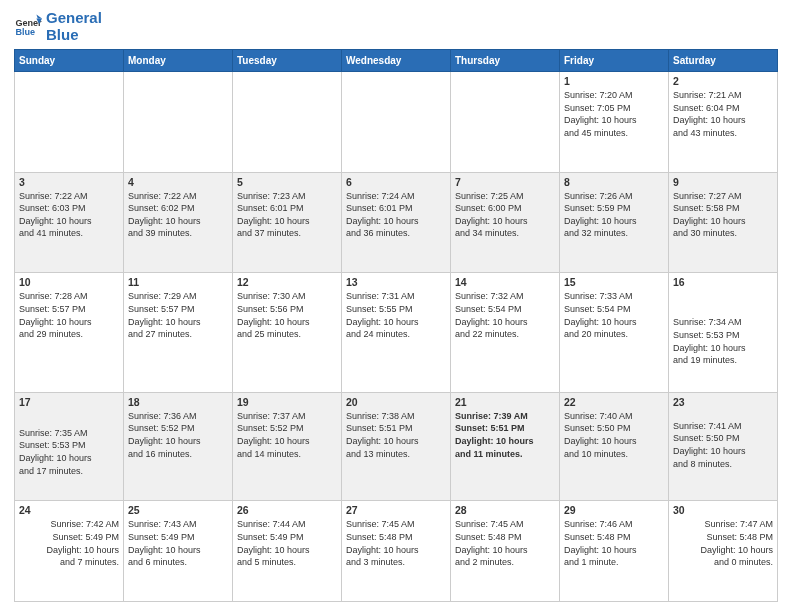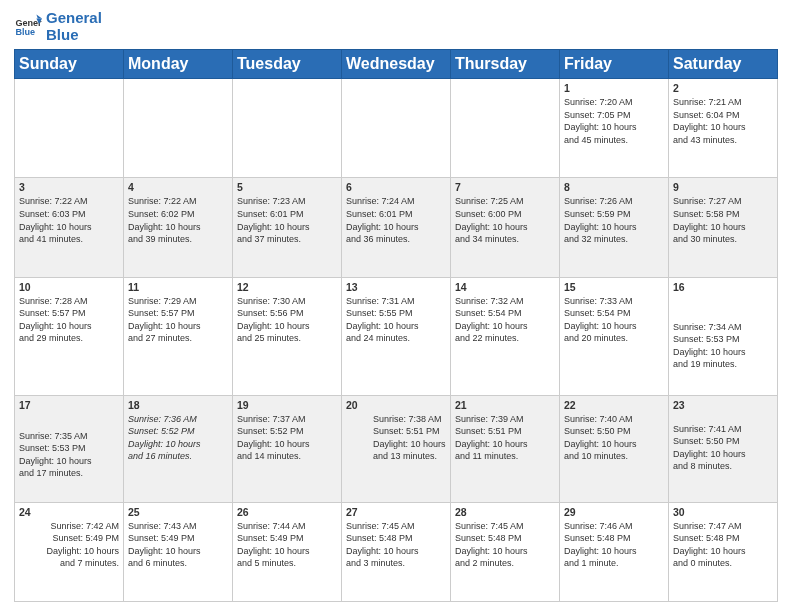--- a/index.html
+++ b/index.html
@@ -55,21 +55,21 @@
     .calendar {
       flex: 1;
       border: 1px solid #ccc;
       border-collapse: collapse;
       width: 100%;
       table-layout: fixed;
     }
     .calendar th {
       background: #2a6db5;
       color: #fff;
-      font-size: 16px;
+      font-size: 10px;
       font-weight: bold;
       padding: 5px 4px;
       border: 1px solid #1e5a99;
       text-align: left;
     }
     .calendar td {
       vertical-align: top;
       border: 1px solid #ccc;
       padding: 3px 4px;
       font-size: 9.5px;
@@ -266,42 +266,42 @@
         <tr>
           <td>
             <div class="day-num">17</div>
             <div class="day-info" style="white-space: pre-line; margin-top: 19px;">Sunrise: 7:35 AM
 Sunset: 5:53 PM
 Daylight: 10 hours
 and 17 minutes.</div>
           </td>
           <td>
             <div class="day-num">18</div>
-            <div class="day-info" style="white-space: pre-line; font-style: italic;">Sunrise: 7:36 AM
+            <div class="day-info" style="white-space: pre-line;">Sunrise: 7:36 AM
 Sunset: 5:52 PM
 Daylight: 10 hours
 and 16 minutes.</div>
           </td>
           <td>
             <div class="day-num">19</div>
             <div class="day-info" style="white-space: pre-line;">Sunrise: 7:37 AM
 Sunset: 5:52 PM
 Daylight: 10 hours
 and 14 minutes.</div>
           </td>
           <td>
             <div class="day-num">20</div>
-            <div class="day-info" style="white-space: pre-line; margin-left: 27px;">Sunrise: 7:38 AM
+            <div class="day-info" style="white-space: pre-line;">Sunrise: 7:38 AM
 Sunset: 5:51 PM
 Daylight: 10 hours
 and 13 minutes.</div>
           </td>
           <td>
             <div class="day-num">21</div>
-            <div class="day-info" style="white-space: pre-line;">Sunrise: 7:39 AM
+            <div class="day-info" style="white-space: pre-line; font-weight: bold;">Sunrise: 7:39 AM
 Sunset: 5:51 PM
 Daylight: 10 hours
 and 11 minutes.</div>
           </td>
           <td>
             <div class="day-num">22</div>
             <div class="day-info" style="white-space: pre-line;">Sunrise: 7:40 AM
 Sunset: 5:50 PM
 Daylight: 10 hours
 and 10 minutes.</div>
@@ -352,21 +352,21 @@
           </td>
           <td>
             <div class="day-num">29</div>
             <div class="day-info" style="white-space: pre-line;">Sunrise: 7:46 AM
 Sunset: 5:48 PM
 Daylight: 10 hours
 and 1 minute.</div>
           </td>
           <td>
             <div class="day-num">30</div>
-            <div class="day-info" style="white-space: pre-line;">Sunrise: 7:47 AM
+            <div class="day-info" style="white-space: pre-line; text-align: right;">Sunrise: 7:47 AM
 Sunset: 5:48 PM
 Daylight: 10 hours
 and 0 minutes.</div>
           </td>
         </tr>
       </tbody>
   </table>
 </div>
 
 </body></html>

